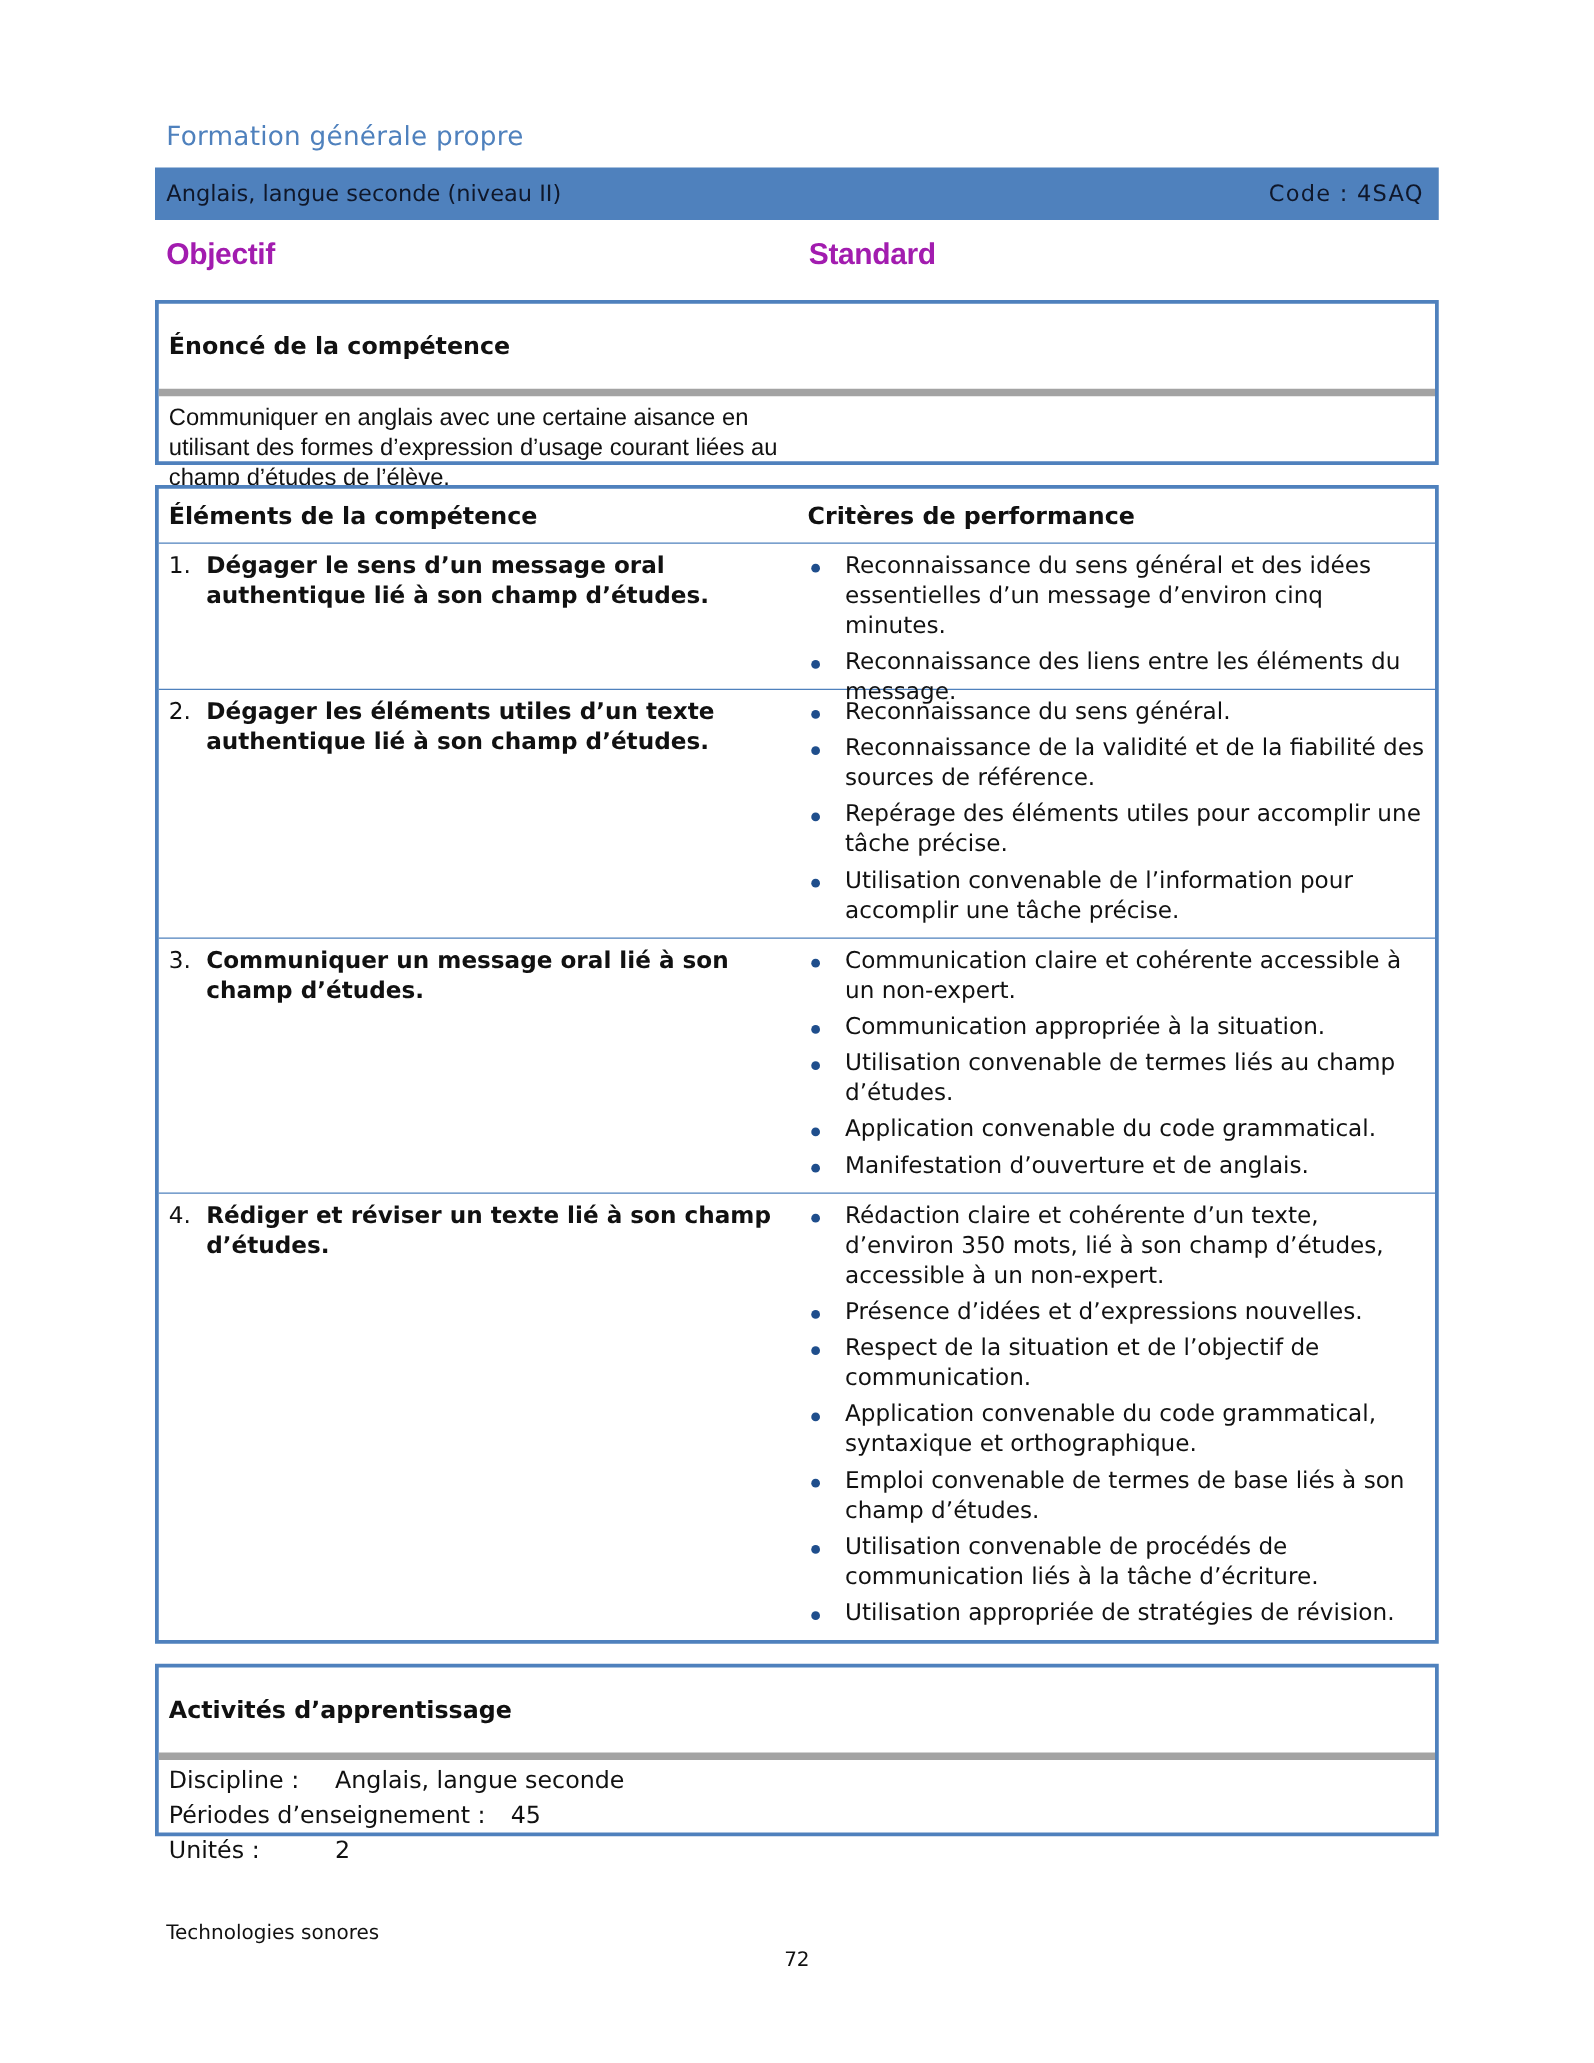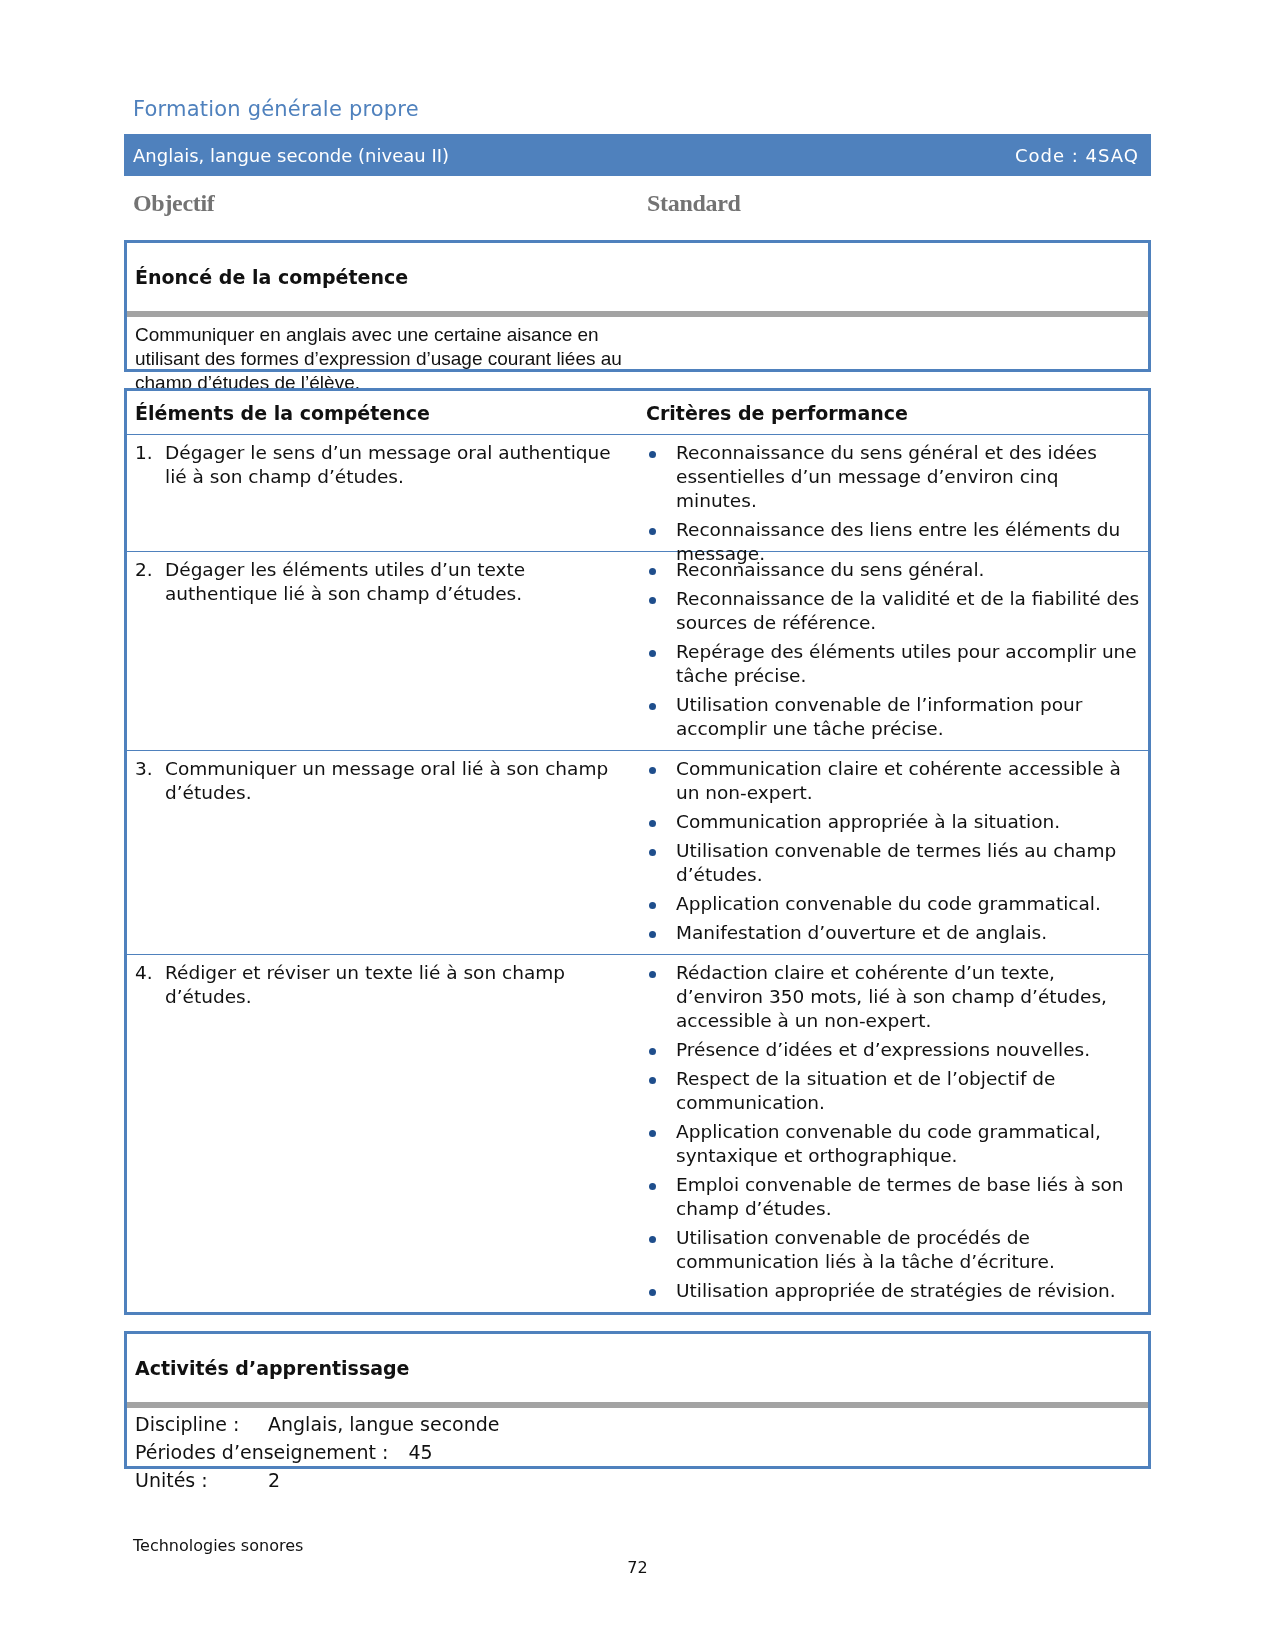--- a/index.html
+++ b/index.html
@@ -1,39 +1,39 @@
 <!DOCTYPE html>
 <html><head>
 <meta charset="utf-8">
 <style>
   html, body { margin:0; padding:0; background:#ffffff; }
   body { width:1275px; height:1650px; position:relative; overflow:hidden;
          font-family:"DejaVu Sans", sans-serif; color:#111; }
   .page-title { position:absolute; left:133px; top:72px; font-size:21px; color:#4f81bd;
                 font-family:"DejaVu Sans", sans-serif; letter-spacing:0.2px;margin-top:25px; }
   .course-bar { position:absolute; left:124px; top:134px; width:1027px; height:42px;
-                background:#4f81bd; color:#ffffff; display:flex; justify-content:space-between;
+                background:#4f81bd; color:#0f172a; display:flex; justify-content:space-between;
                 align-items:center; box-sizing:border-box; padding:0 12px 0 9px; font-size:18px; }
   .course-bar .code { letter-spacing:1px; }
   .col-heads { position:absolute; left:133px; top:190px; width:1018px; height:34px; }
-  .col-heads span { position:absolute; top:0; font-family:Liberation Serif, serif;
-                    font-weight:bold; font-size:24px; color:#737373; letter-spacing:-0.3px; }
+  .col-heads span { position:absolute; top:0; font-family:Liberation Sans, sans-serif;
+                    font-weight:bold; font-size:24px; color:#a21caf; letter-spacing:-0.3px; }
   .box { position:absolute; left:124px; width:1027px; border:3px solid #4f81bd;
          box-sizing:border-box; background:#fff; }
   .box-head { border-bottom:6px solid #a3a3a3; font-weight:bold; font-size:19px;
               padding:12px 8px; display:flex; align-items:center; }
   .statement { font-family:"Liberation Sans", sans-serif; font-size:19px; line-height:24px;
                padding:6px 8px; width:500px; }
   .row { display:flex; border-bottom:1px solid #4f81bd; box-sizing:border-box; }
   .row:last-child { border-bottom:none; }
   .cell-l { width:511px; box-sizing:border-box; padding:6px 8px; }
   .cell-r { flex:1; box-sizing:border-box; padding:6px 8px 4px 8px; }
   .el { display:flex; font-size:18.5px; line-height:24px; }
   .el .num { width:30px; flex:none; }
-  .el .txt { flex:1; }
+  .el .txt { flex:1;font-weight:bold; }
   ul.crit { list-style:none; margin:0; padding:0; }
   ul.crit li { position:relative; padding-left:30px; font-size:18.5px; line-height:24px;
                margin-bottom:5px; }
   ul.crit li .bullet { position:absolute; left:3px; top:10px; width:7px; height:7px;
                        border-radius:50%; background:#1f4e8c; }
   .act-line { font-size:19px; line-height:28px; padding:0 8px; display:flex; }
   .footer-left { position:absolute; left:133px; top:1536px; font-size:16px; }
   .footer-page { position:absolute; left:0; width:1275px; text-align:center; top:1558px; font-size:16px; }
 </style>
 </head>

